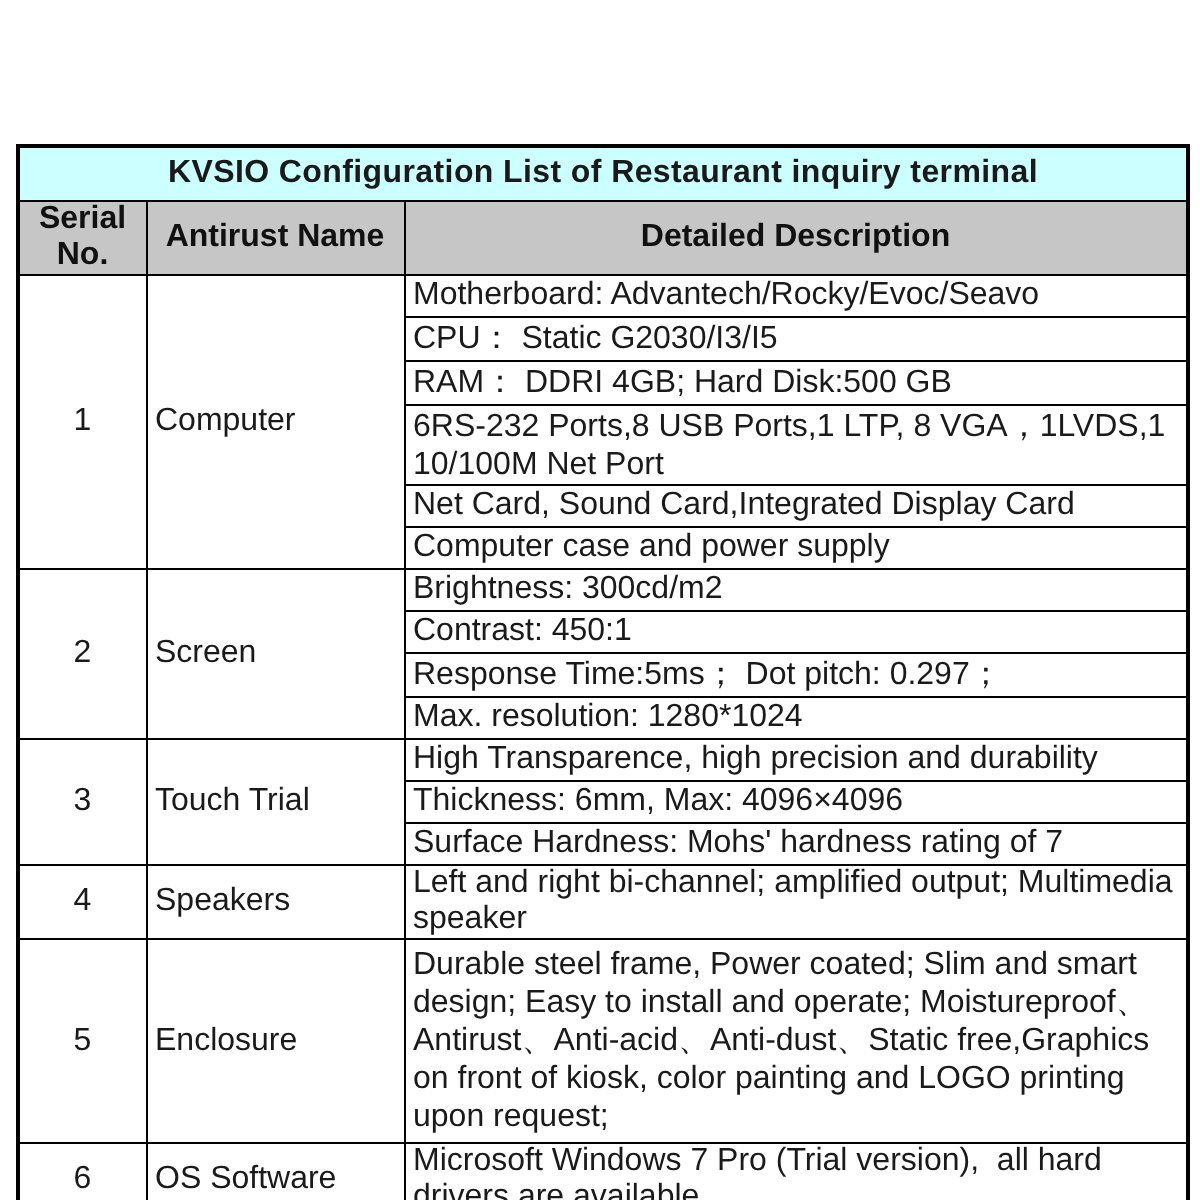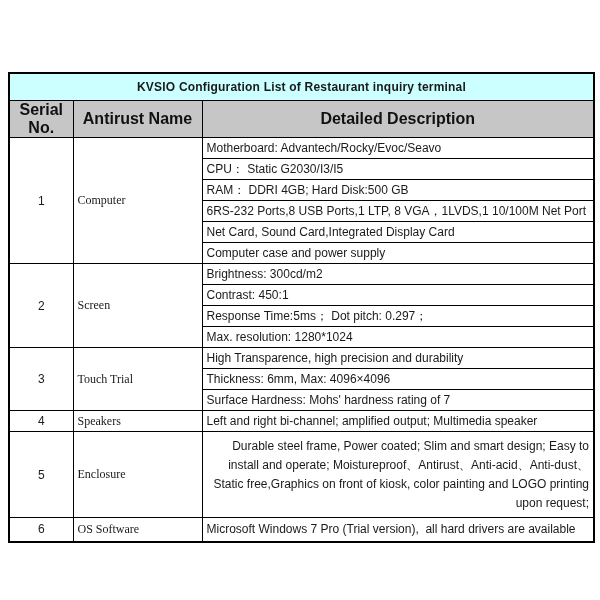--- a/index.html
+++ b/index.html
@@ -21,21 +21,21 @@
     top: 72px;
   }
   table.config-table {
     border-collapse: collapse;
     table-layout: fixed;
     width: 585px;
     border: 2px solid #000000;
   }
   table.config-table td {
     border: 1px solid #000000;
-    font-size: 12px;
+    font-size: 16px;
     color: #1a1a1a;
     vertical-align: middle;
     padding: 0 4px;
     overflow: hidden;
   }
   td.title-cell {
     background: #ccffff;
     text-align: center;
     font-weight: bold;
     font-size: 16px;
@@ -50,39 +50,37 @@
     height: 21px;
     font-size: 16px;
     color: #111111;
   }
   td.serial {
     text-align: center;
   }
   td.component {
     text-align: left;
     padding-left: 5px;
-    font-family: Liberation Serif, serif;
   }
   td.desc {
     text-align: left;
     white-space: pre-wrap;
     padding-left: 5px;
     padding-right: 5px;
   }
   tr.line-row {
     height: 21px;
   }
   tr.tall-row {
     height: 86px;
   }
   tr.tall-row td.desc {
     line-height: 19px;
     padding-top: 3px;
     padding-bottom: 3px;
-    text-align: right;
   }
   tr.last-row {
     height: 24px;
   }
 </style>
 </head>
 <body>
 
 <div class="table-wrap">
   <table class="config-table">

